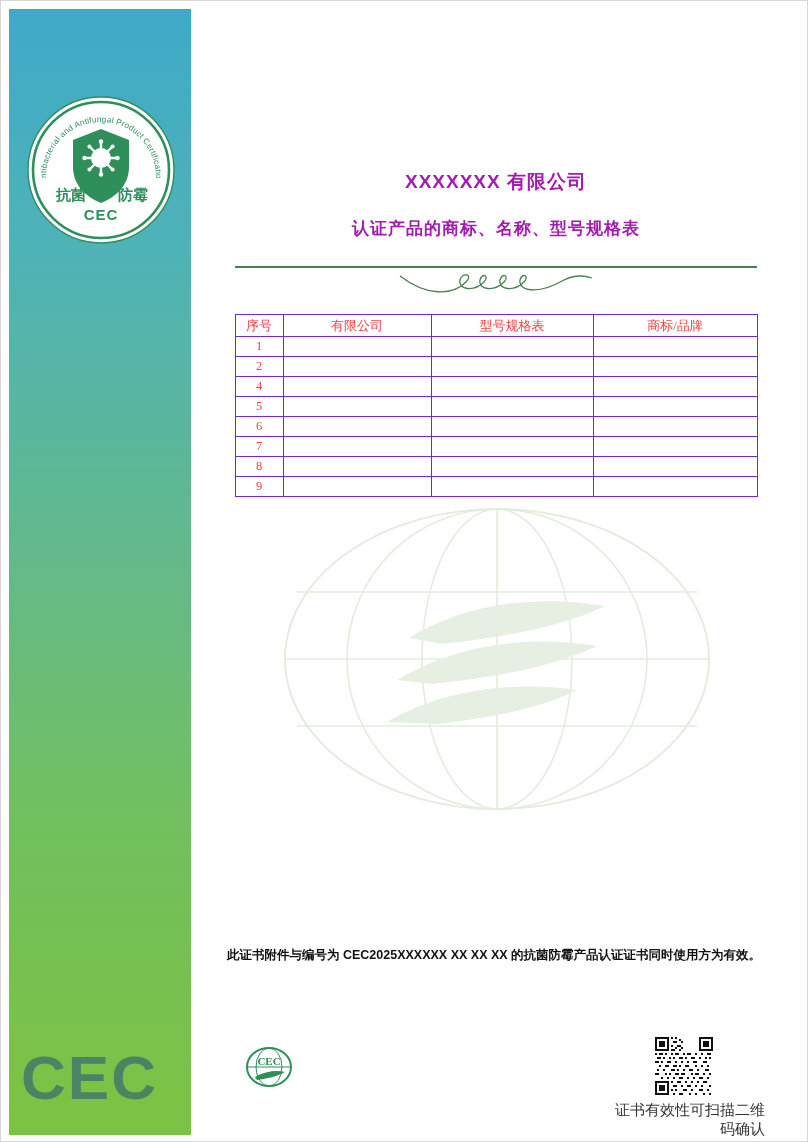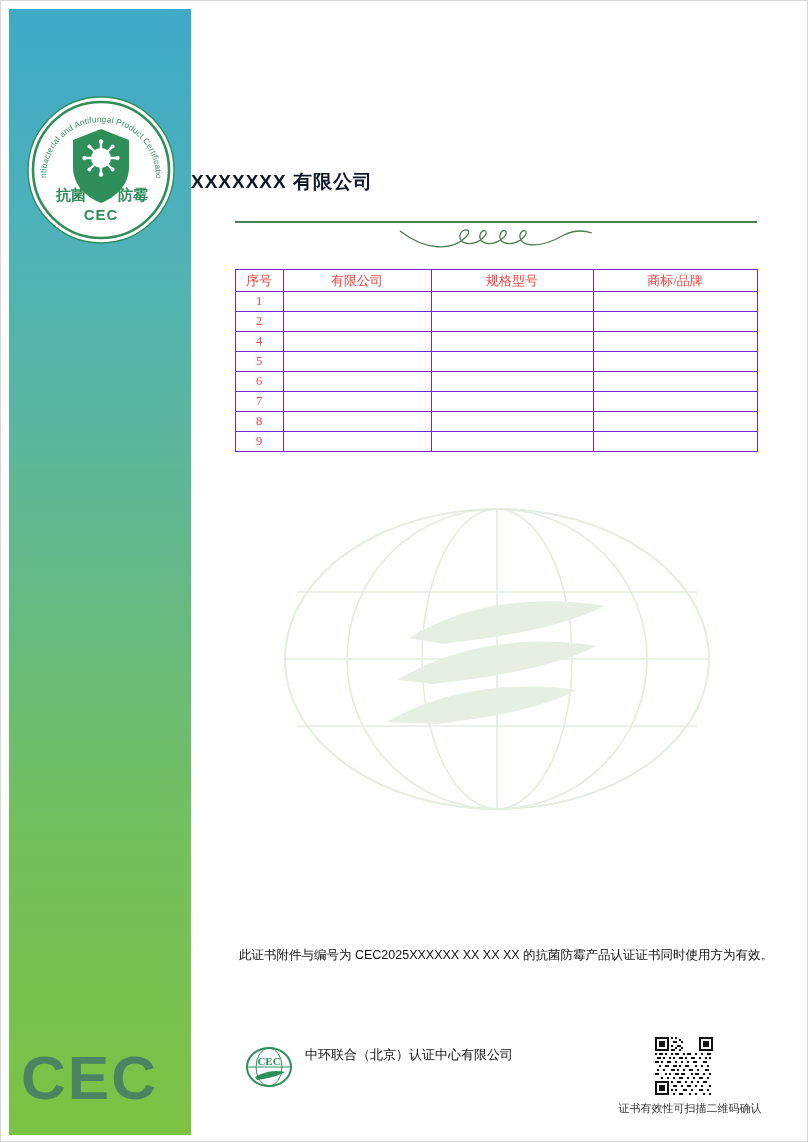--- a/index.html
+++ b/index.html
@@ -61,24 +61,24 @@
   
   .content {
     position: absolute;
     left: 190px;
     top: 8px;
     width: 610px;
     height: 1126px;
   }
 
   .doc-title {
-    text-align: left;
+    text-align: center;
     font-family: "Liberation Sans", sans-serif;
     font-weight: bold;
-    color: #0f172a;
+    color: #a21caf;
   }
   .title-line1 {
     margin-top: 160px;
     font-size: 19px;
     letter-spacing: 1px;
   }
   .title-line2 {
     margin-top: 22px;
     font-size: 17px;
     letter-spacing: 1px;
@@ -143,26 +143,26 @@
     top: 495px;
     width: 520px;
     height: 310px;
     opacity: 1;
     pointer-events: none;
   }
 
   
   .statement {
     position: absolute;
-    left: 48px;
+    left: 36px;
     top: 935px;
     width: 566px;
     font-family: "Liberation Sans", sans-serif;
     font-size: 12.5px;
-    font-weight: normal;
+    font-weight: bold;
     color: #111;
     line-height: 1.9;
   }
 
   
   .footer {
     position: absolute;
     left: 32px;
     top: 1028px;
     width: 566px;
@@ -189,23 +189,23 @@
     left: 432px;
     top: 0px;
     width: 58px;
     height: 58px;
   }
   .qr-caption {
     position: absolute;
     left: 392px;
     top: 64px;
     width: 150px;
-    text-align: center;
+    text-align: right;
     font-family: "Liberation Serif", serif;
-    font-size: 11px;
+    font-size: 15px;
     color: #333;
   }
 </style>
 </head>
 <body>
 
 <div class="page">
 
   <div class="sidebar">
     <div class="sidebar-cec">CEC</div>
@@ -247,20 +247,21 @@
       </g>
       <text x="45" y="105" text-anchor="middle" font-family="Liberation Sans, sans-serif" font-size="15" font-weight="bold" fill="#2f8f5b">抗菌</text>
       <text x="107" y="105" text-anchor="middle" font-family="Liberation Sans, sans-serif" font-size="15" font-weight="bold" fill="#2f8f5b">防霉</text>
       <text x="75" y="125" text-anchor="middle" font-family="Liberation Sans, sans-serif" font-size="15" font-weight="bold" fill="#2f8f5b" letter-spacing="1">CEC</text>
     </svg>
   </div>
 
   <div class="content">
 
     <div class="doc-title title-line1">XXXXXXX 有限公司</div>
+    <div class="doc-title title-line2">认证产品的商标、名称、型号规格表</div>
 
     <div class="divider-wrap">
       <div class="divider-line"></div>
       <svg class="divider-flourish" viewBox="0 0 200 26">
         <g fill="none" stroke="#4a7f52" stroke-width="1.3">
           <path d="M4 6 C 30 26, 56 26, 70 12 C 78 4, 66 2, 64 10 C 62 20, 78 22, 88 12 C 94 6, 86 2, 84 10 C 82 20, 98 22, 108 12 C 114 6, 106 2, 104 10 C 102 20, 118 22, 128 12 C 134 6, 126 2, 124 10 C 122 20, 140 26, 168 10 C 180 4, 190 6, 196 8"></path>
         </g>
       </svg>
     </div>
 
@@ -268,21 +269,21 @@
       <colgroup>
           <col class="c0">
           <col class="c1">
           <col class="c2">
           <col class="c3">
         </colgroup>
       <thead>
         <tr>
           <th>序号</th>
           <th>有限公司</th>
-          <th>规格型号</th>
+          <th>型号规格表</th>
           <th>商标/品牌</th>
         </tr>
       </thead>
       <tbody>
         <tr>
           <td class="idx">1</td>
           <td></td>
           <td></td>
           <td></td>
         </tr>
@@ -355,21 +356,20 @@
 
       <svg class="footer-logo" viewBox="0 0 48 48">
         <ellipse cx="24" cy="24" rx="22" ry="19" fill="none" stroke="#2f8f5b" stroke-width="2"></ellipse>
         <ellipse cx="24" cy="24" rx="13" ry="19" fill="none" stroke="#2f8f5b" stroke-width="1"></ellipse>
         <line x1="2" y1="24" x2="46" y2="24" stroke="#2f8f5b" stroke-width="1"></line>
         <text x="24" y="22" text-anchor="middle" font-family="Liberation Serif, serif" font-size="11" font-weight="bold" fill="#2f8f5b">CEC</text>
         <path d="M10 34 C 20 28, 32 27, 40 29 C 31 34, 20 36, 12 37 Z" fill="#2f8f5b"></path>
       </svg>
 
       <div class="footer-lines">
-        <div>中环联合（北京）认证中心有限公司</div>
       </div>
 
       <svg class="qr" viewBox="0 0 29 29" shape-rendering="crispEdges">
         <rect width="29" height="29" fill="#ffffff"></rect>
         <g fill="#111111">
           <rect x="0" y="0" width="7" height="1"></rect>
             <rect x="0" y="6" width="7" height="1"></rect>
           <rect x="0" y="0" width="1" height="7"></rect>
             <rect x="6" y="0" width="1" height="7"></rect>
           <rect x="2" y="2" width="3" height="3"></rect>

